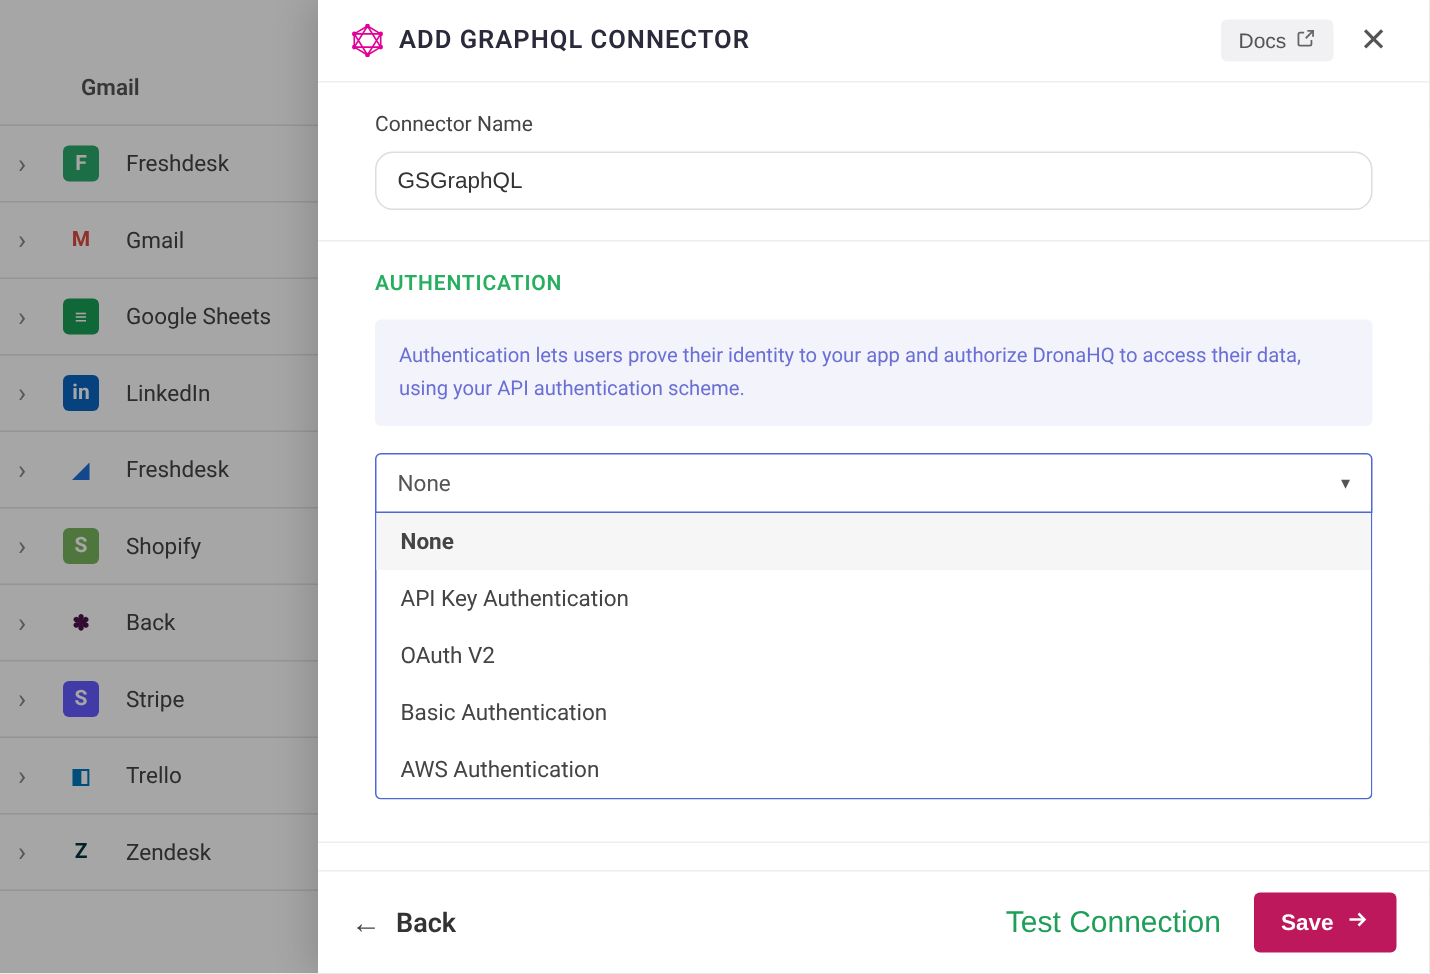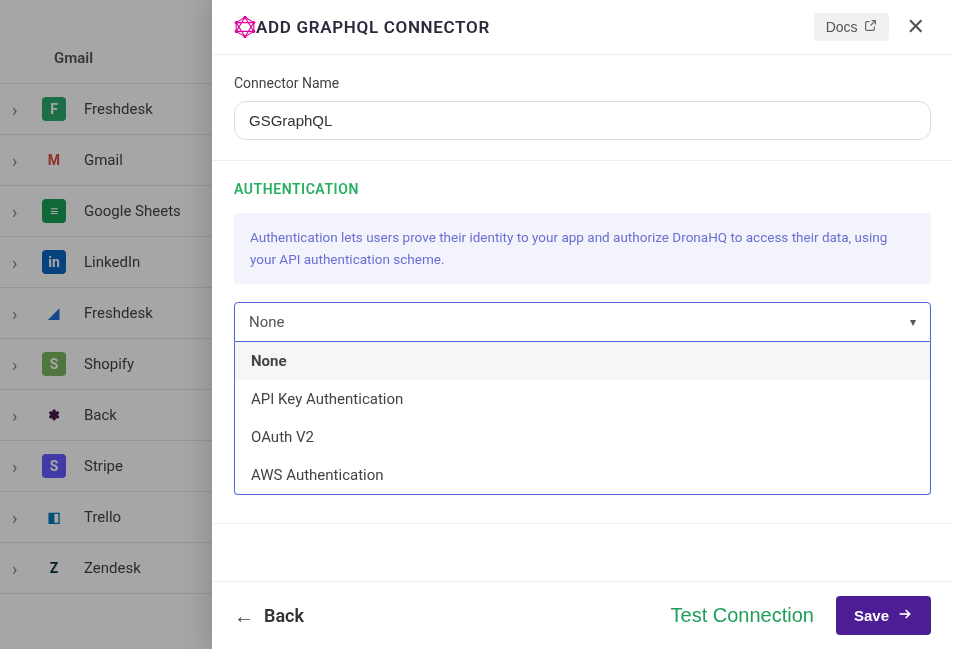--- a/index.html
+++ b/index.html
@@ -16,27 +16,27 @@
   .bg-icon { width:24px; height:24px; display:flex; align-items:center; justify-content:center; font-size:14px; font-weight:bold; border-radius:4px; }
   .bg-label { font-size:15px; color:#444; }
 
   
   .overlay-shade { position:absolute; inset:0; background:rgba(0,0,0,0.35); }
 
   
   .panel { position:absolute; top:0; right:0; bottom:0; width:741px; background:#fff; display:flex; flex-direction:column; box-shadow:-6px 0 24px rgba(0,0,0,0.15); }
 
   .panel-header { display:flex; align-items:center; padding:10px 22px 10px 22px; border-bottom:1px solid #eee; gap:12px; }
-  .panel-title { font-size:17px; font-weight:600; letter-spacing:.04em; color:#2a2a3a; flex:1; display:flex; align-items:center; }
+  .panel-title { font-size:17px; font-weight:600; letter-spacing:.04em; color:#2a2a3a; flex:1; display:flex; align-items:center; gap:10px; }
   .graphql-icon { width:22px; height:22px; }
   .docs-btn { background:#f1f1f3; border:none; color:#555; font-size:14px; padding:6px 12px; border-radius:4px; display:flex; align-items:center; gap:6px; cursor:pointer; }
   .close-btn { background:none; border:none; font-size:22px; color:#555; cursor:pointer; padding:4px 6px; }
 
   .panel-body { flex:1; overflow:auto; padding:0; }
-  .section { padding:20px 22px; }
+  .section { padding:20px 38px; }
   .section.bordered { border-bottom:1px solid #eee; }
 
   .field-label { font-size:14px; color:#444; margin-bottom:10px; }
   .text-input { width:100%; border:1px solid #ddd; border-radius:12px; padding:10px 14px; font-size:15px; color:#333; outline:none; }
 
   .auth-heading { color:#27ae60; font-size:14px; font-weight:600; letter-spacing:.04em; }
   .info-banner { background:#f2f3fb; color:#6b6fd4; font-size:13.5px; line-height:1.6; padding:14px 16px; border-radius:4px; margin-top:16px; }
 
   .select-wrap { position:relative; margin-top:18px; }
   .select-display { border:1px solid #4f66d8; border-radius:4px 4px 0 0; padding:10px 14px; font-size:15px; color:#555; background:#fff; cursor:pointer; display:flex; align-items:center; justify-content:space-between; }
@@ -44,21 +44,21 @@
   .dropdown { border:1px solid #4f66d8; border-top:none; border-radius:0 0 4px 4px; background:#fff; }
   .dropdown-item { padding:10px 16px; font-size:15px; color:#444; cursor:pointer; }
   .dropdown-item.selected { font-weight:700; background:#f6f6f6; }
 
   .panel-footer { border-top:1px solid #eee; padding:14px 22px; display:flex; align-items:center; gap:10px; }
   .back-area { display:flex; align-items:center; gap:10px; cursor:pointer; }
   .back-arrow { font-size:20px; color:#444; }
   .back-text { font-size:18px; font-weight:600; color:#333; }
   .footer-spacer { flex:1; }
   .test-conn { color:#1e9e58; font-size:20px; font-weight:500; background:none; border:none; cursor:pointer; padding:8px 12px; }
-  .save-btn { background:#4c1d95; color:#fff; border:none; border-radius:4px; font-size:15px; font-weight:600; padding:10px 18px; display:flex; align-items:center; gap:8px; cursor:pointer; }
+  .save-btn { background:#be185d; color:#fff; border:none; border-radius:4px; font-size:15px; font-weight:600; padding:10px 18px; display:flex; align-items:center; gap:8px; cursor:pointer; }
   .save-btn svg { width:16px; height:16px; }
 </style>
 </head>
 <body>
 
 <div class="bg">
   <div class="bg-header">
     <div class="bg-header-name">Gmail</div>
   </div>
   <div class="bg-rows" id="bg-rows">
@@ -167,20 +167,21 @@
 
       <div class="select-wrap">
         <div class="select-display">
           <span>None</span>
           <span class="select-caret">▾</span>
         </div>
         <div class="dropdown" id="auth-dropdown">
             <div class="dropdown-item selected">None</div>
             <div class="dropdown-item">API Key Authentication</div>
             <div class="dropdown-item">OAuth V2</div>
+            <div class="dropdown-item">Basic Authentication</div>
             <div class="dropdown-item">AWS Authentication</div>
           </div>
       </div>
     </div>
 
   </div>
 
   <div class="panel-footer">
     <div class="back-area">
       <span class="back-arrow">←</span>

